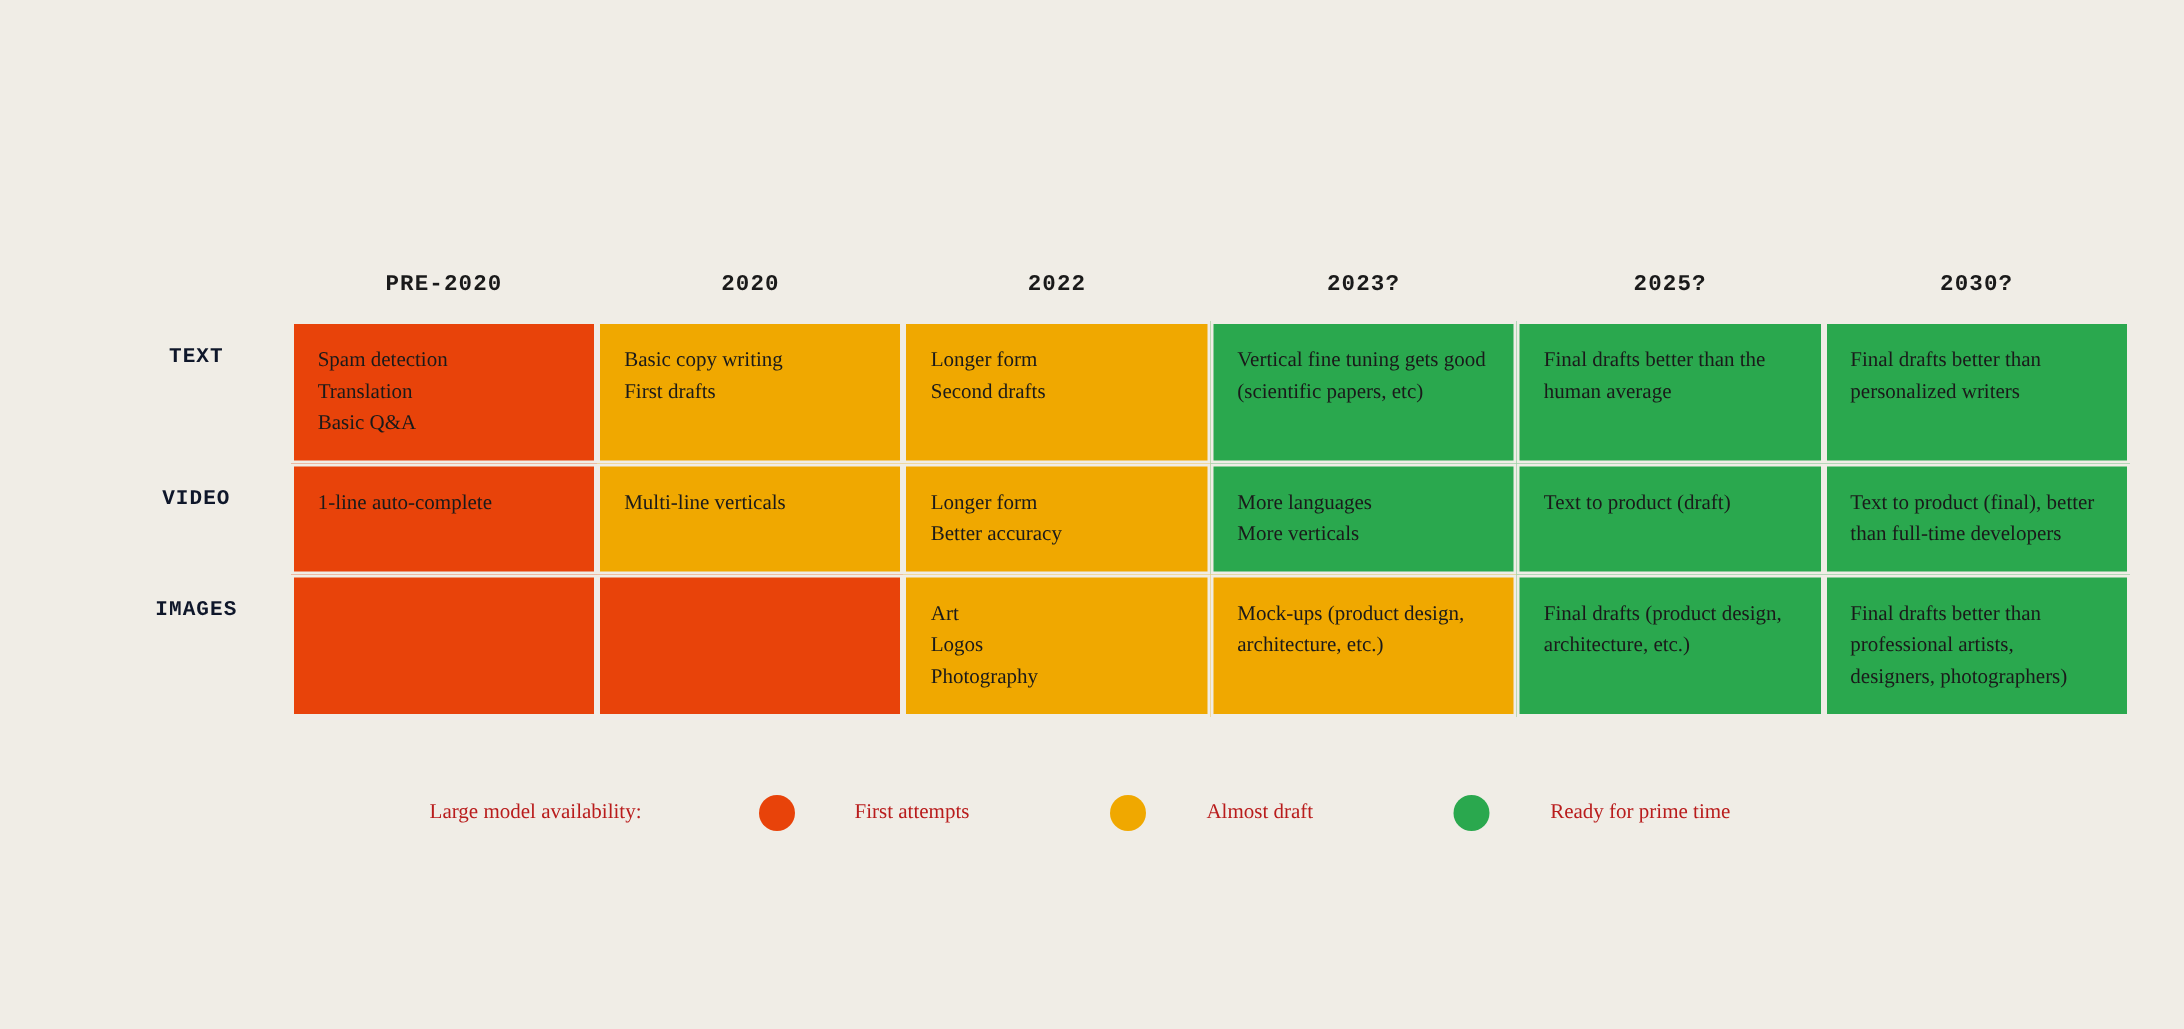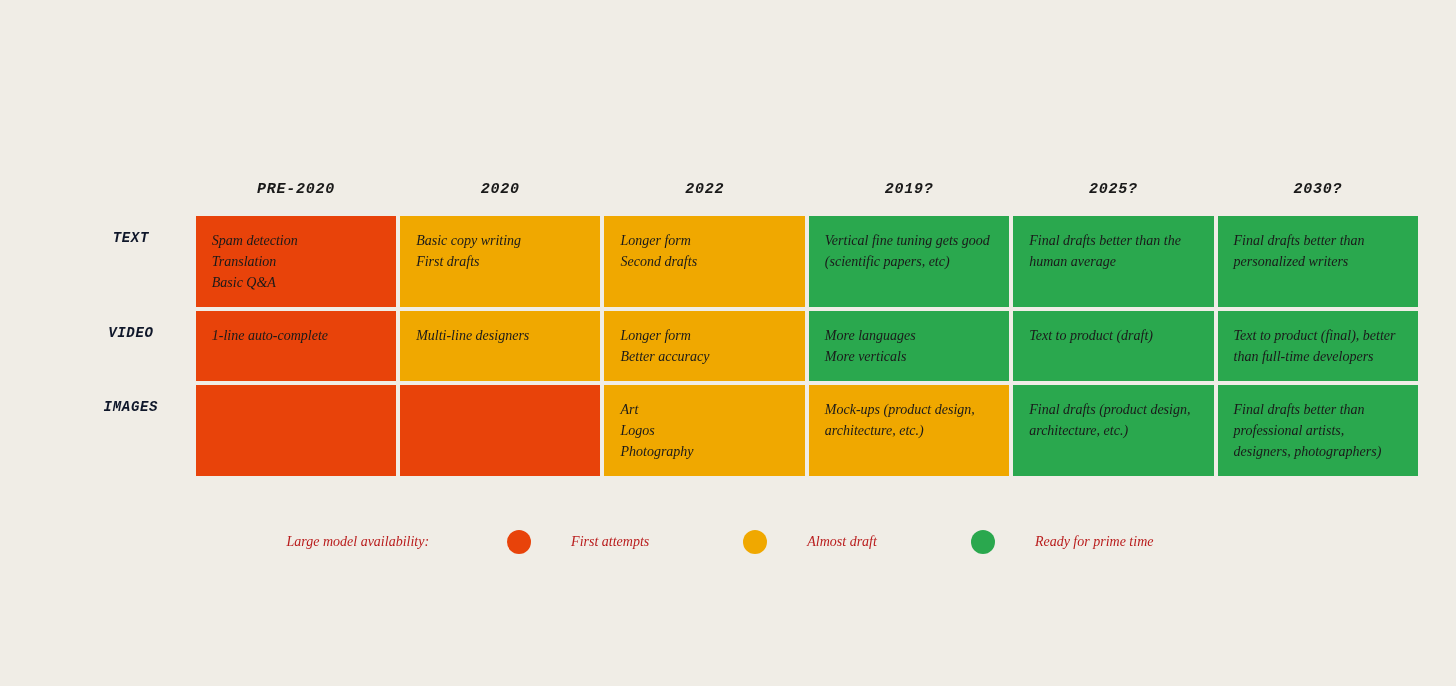--- a/index.html
+++ b/index.html
@@ -1,15 +1,15 @@
 <!DOCTYPE html>
 <html><head>
   <meta charset="utf-8">
   <style>
-    * { box-sizing: border-box; margin: 16px; padding: 0; font-style: italic; }
+    * { box-sizing: border-box; margin: 16px; padding: 0; }
     body {
       background-color: #f0ede6;
       font-family: Georgia, 'Times New Roman', serif;
       display: flex;
       flex-direction: column;
       align-items: center;
       justify-content: center;
       min-height: 100vh;
       padding: 20px;
     }
@@ -94,21 +94,21 @@
 <body>
 
 <div class="container">
   <table class="grid-table">
     <thead>
       <tr>
         <th class="header-cell"></th>
         <th class="header-cell">PRE-2020</th>
         <th class="header-cell">2020</th>
         <th class="header-cell">2022</th>
-        <th class="header-cell">2019?</th>
+        <th class="header-cell">2023?</th>
         <th class="header-cell">2025?</th>
         <th class="header-cell">2030?</th>
       </tr>
     </thead>
     <tbody id="table-body">
     <tr>
           <td class="row-label">TEXT</td>
           <td class="cell cell-red" style="white-space: pre-line;">Spam detection
 Translation
 Basic Q&amp;A</td>
@@ -116,21 +116,21 @@
 First drafts</td>
           <td class="cell cell-orange" style="white-space: pre-line;">Longer form
 Second drafts</td>
           <td class="cell cell-green" style="white-space: pre-line;">Vertical fine tuning gets good (scientific papers, etc)</td>
           <td class="cell cell-green" style="white-space: pre-line;">Final drafts better than the human average</td>
           <td class="cell cell-green" style="white-space: pre-line;">Final drafts better than personalized writers</td>
         </tr>
         <tr>
           <td class="row-label">VIDEO</td>
           <td class="cell cell-red" style="white-space: pre-line;">1-line auto-complete</td>
-          <td class="cell cell-orange" style="white-space: pre-line;">Multi-line designers</td>
+          <td class="cell cell-orange" style="white-space: pre-line;">Multi-line verticals</td>
           <td class="cell cell-orange" style="white-space: pre-line;">Longer form
 Better accuracy</td>
           <td class="cell cell-green" style="white-space: pre-line;">More languages
 More verticals</td>
           <td class="cell cell-green" style="white-space: pre-line;">Text to product (draft)</td>
           <td class="cell cell-green" style="white-space: pre-line;">Text to product (final), better than full-time developers</td>
         </tr>
         <tr>
           <td class="row-label">IMAGES</td>
           <td class="cell cell-red"></td>

